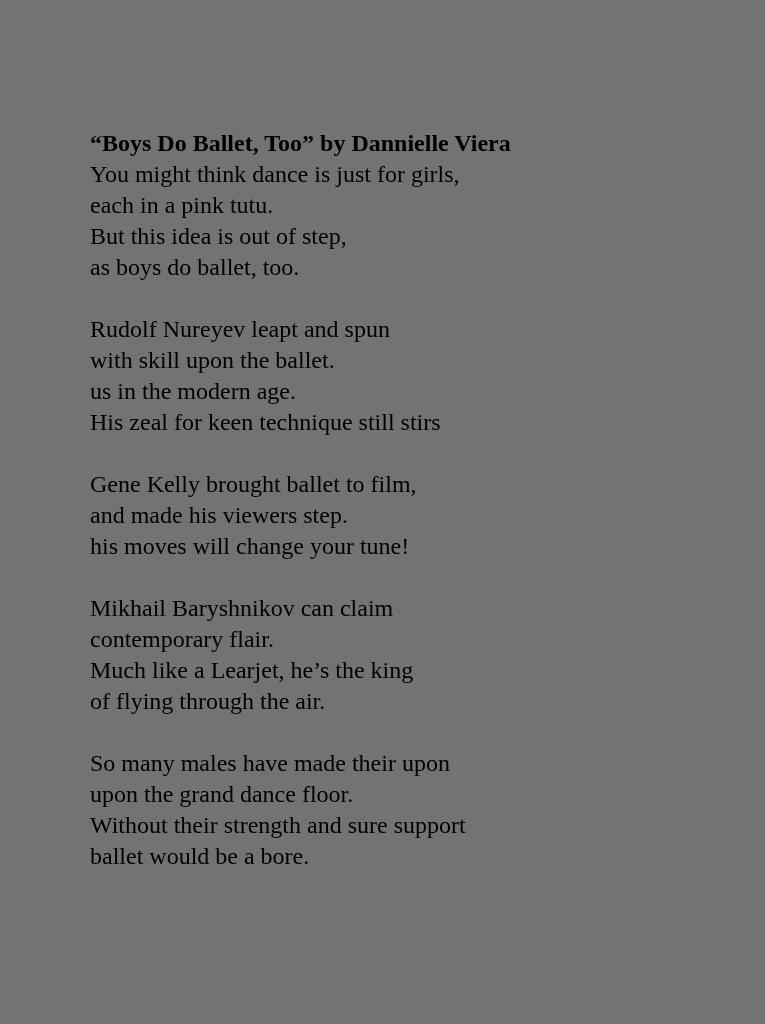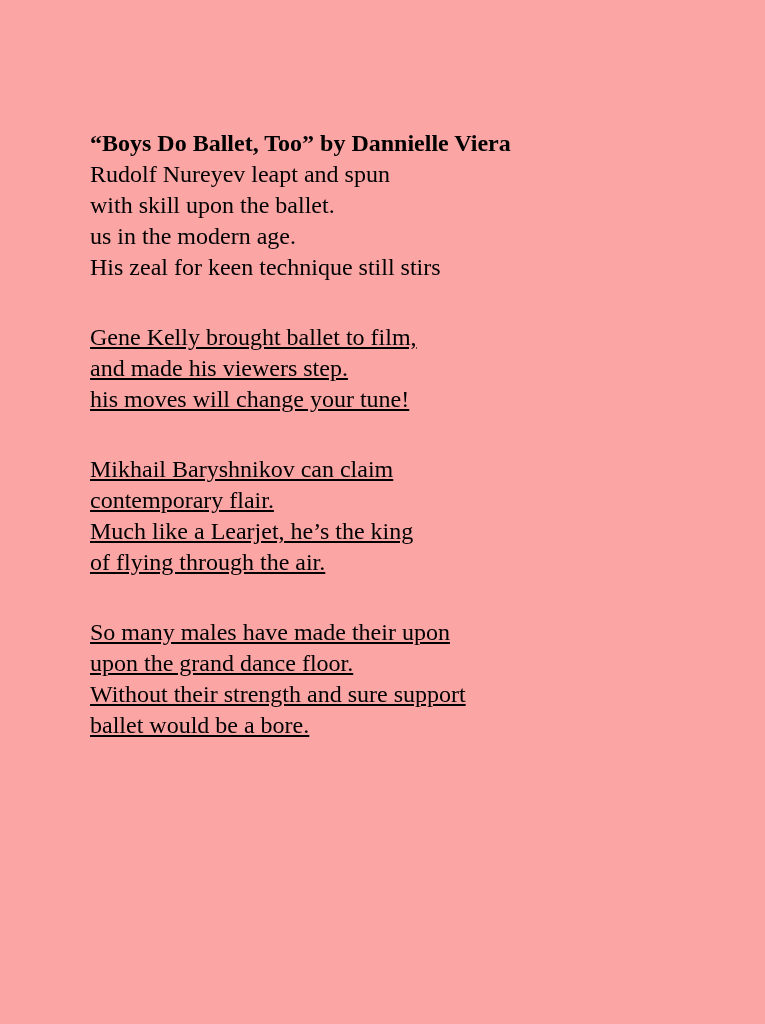--- a/index.html
+++ b/index.html
@@ -4,52 +4,57 @@
 <style>
   html, body {
     margin: 0;
     padding: 0;
     background: #ffffff;
   }
   .page {
     position: relative;
     width: 765px;
     height: 1024px;
-    background: #fca5a5;
+    background: #737373;
     overflow: hidden;
   }
   .poem {
     position: absolute;
     left: 90px;
     top: 128px;
     width: 620px;
     font-family: "Liberation Serif", "DejaVu Serif", serif;
     font-size: 24px;
     line-height: 31px;
     color: #000000;
     -webkit-font-smoothing: antialiased;
   }
   .poem-title {
     font-weight: bold;
   }
   .stanza:not(:first-child) {
-    margin-top: 39px;
-    text-decoration: underline;
+    margin-top: 31px;
   }
   .line {
     white-space: pre;
   }
 </style>
 </head>
 <body>
 
 <div class="page">
   <div class="poem">
     <div class="poem-title">“Boys Do Ballet, Too” by Dannielle Viera</div>
     <div>
+        <div class="stanza">
+          <div class="line">You might think dance is just for girls,</div>
+          <div class="line">each in a pink tutu.</div>
+          <div class="line">But this idea is out of step,</div>
+          <div class="line">as boys do ballet, too.</div>
+        </div>
         <div class="stanza">
           <div class="line">Rudolf Nureyev leapt and spun</div>
           <div class="line">with skill upon the ballet.</div>
           <div class="line">us in the modern age.</div>
           <div class="line">His zeal for keen technique still stirs</div>
         </div>
         <div class="stanza">
           <div class="line">Gene Kelly brought ballet to film,</div>
           <div class="line">and made his viewers step.</div>
           <div class="line">his moves will change your tune!</div>

